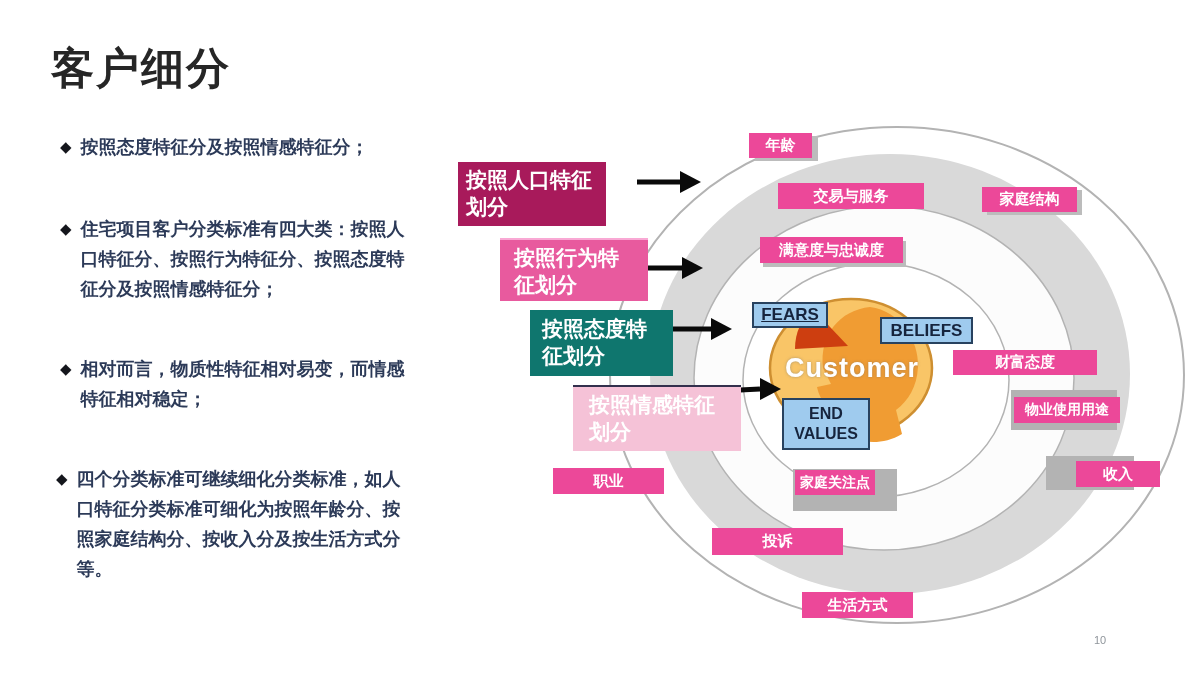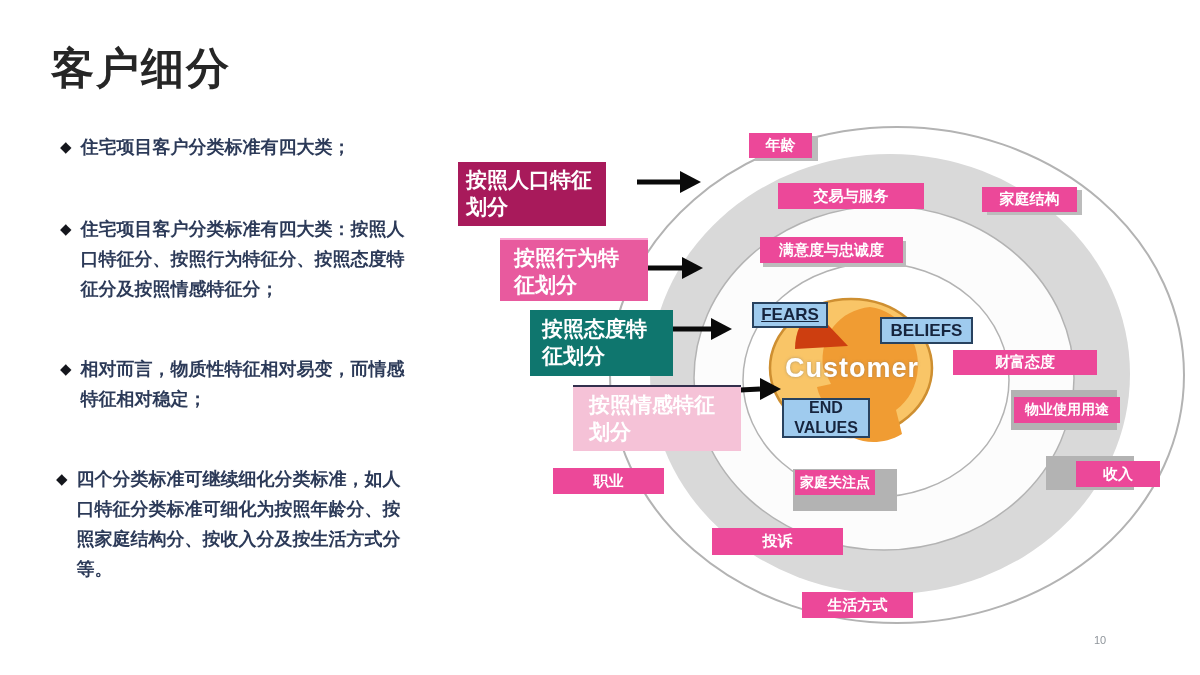--- a/index.html
+++ b/index.html
@@ -39,21 +39,21 @@
   }
   .pagenum{position:absolute;left:1094px;top:634px;font-size:11px;color:#8f959b;z-index:5;}
 </style>
 </head>
 <body>
 
 <div class="title">客户细分</div>
 
 <div class="bullet" style="left:60px;top:132px;">
   <span class="marker">◆</span>
-  <span class="btext">住宅项目客户分类标准有四大类；</span>
+  <span class="btext">按照态度特征分及按照情感特征分；</span>
 </div>
 <div class="bullet" style="left:60px;top:214px;">
   <span class="marker">◆</span>
   <span class="btext">住宅项目客户分类标准有四大类：按照人口特征分、按照行为特征分、按照态度特征分及按照情感特征分；</span>
 </div>
 <div class="bullet" style="left:60px;top:354px;">
   <span class="marker">◆</span>
   <span class="btext">相对而言，物质性特征相对易变，而情感特征相对稳定；</span>
 </div>
 <div class="bullet" style="left:56px;top:464px;">
@@ -99,17 +99,17 @@
 <div class="lbl orange" style="left:953px;top:350px;width:144px;height:25px;">财富态度</div>
 <div class="lbl orange" style="left:1014px;top:397px;width:106px;height:26px;font-size:14px;">物业使用用途</div>
 <div class="lbl orange" style="left:1056px;top:461px;width:84px;height:26px;margin-left:20px;">收入</div>
 <div class="lbl orange" style="left:553px;top:468px;width:111px;height:26px;">职业</div>
 <div class="lbl orange" style="left:795px;top:470px;width:80px;height:25px;font-size:14px;">家庭关注点</div>
 <div class="lbl orange" style="left:712px;top:528px;width:131px;height:27px;">投诉</div>
 <div class="lbl orange" style="left:802px;top:592px;width:111px;height:26px;">生活方式</div>
 
 <div class="blue" style="left:752px;top:302px;width:76px;height:26px;font-size:17px;text-decoration:underline;">FEARS</div>
 <div class="blue" style="left:880px;top:317px;width:93px;height:27px;font-size:17px;">BELIEFS</div>
-<div class="blue" style="left:782px;top:398px;width:88px;height:40px;font-size:16px;line-height:20px;padding:2px 4px;">END VALUES</div>
+<div class="blue" style="left:782px;top:398px;width:88px;height:52px;font-size:16px;line-height:20px;padding:2px 4px;">END VALUES</div>
 
 <div class="customer">Customer</div>
 
 <div class="pagenum">10</div>
 
 </body></html>

